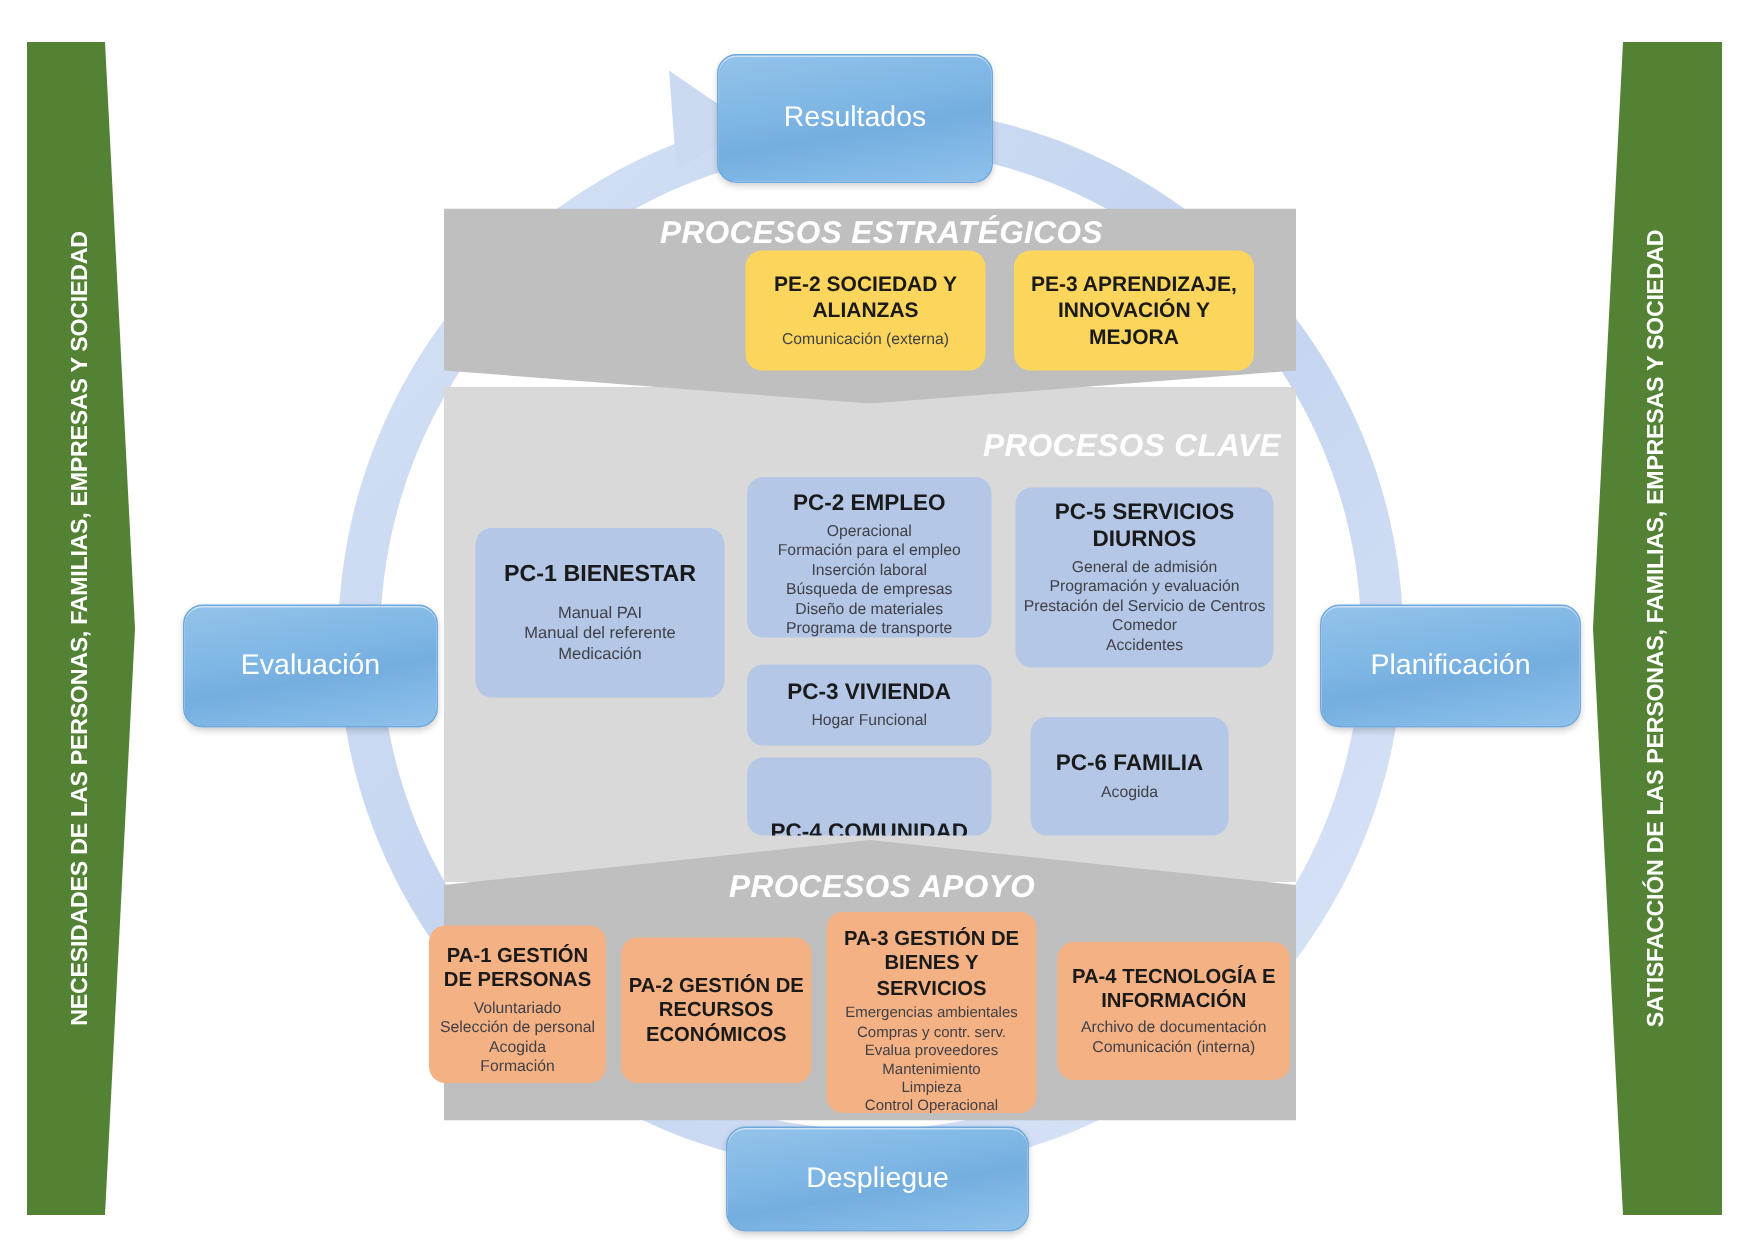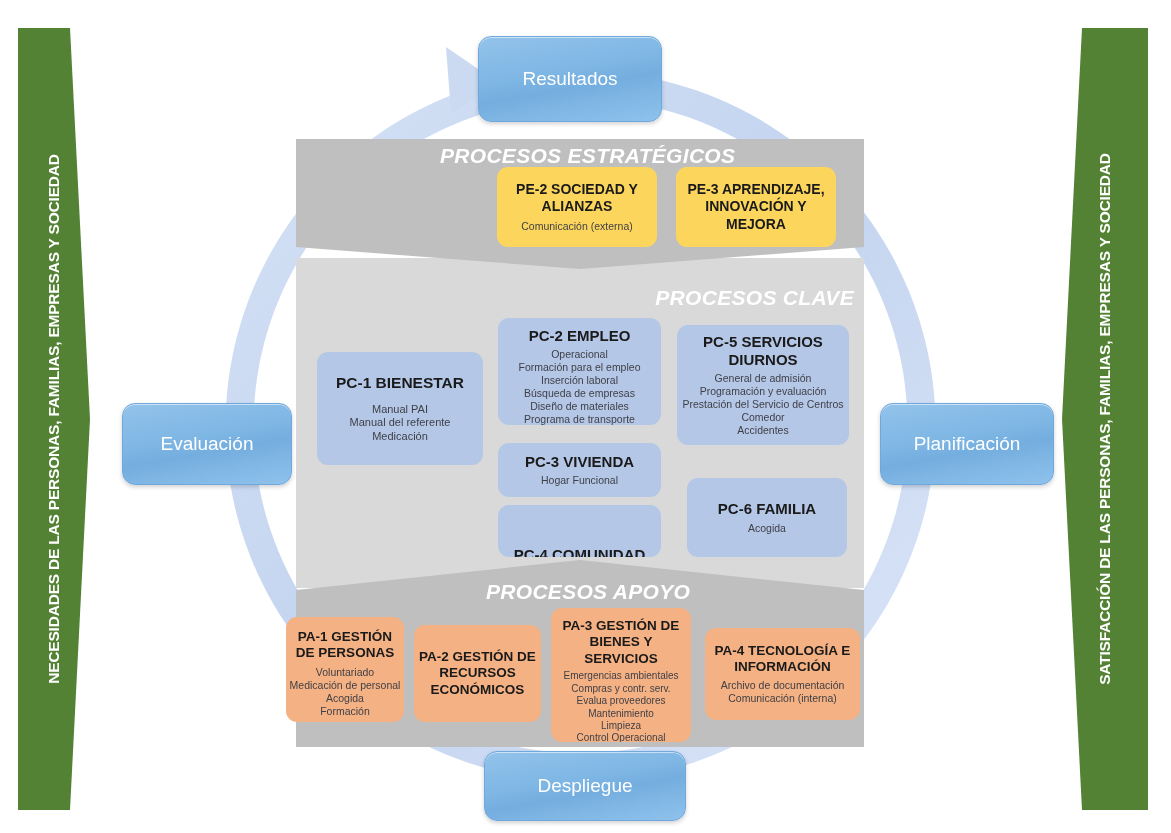--- a/index.html
+++ b/index.html
@@ -161,32 +161,32 @@
     <div class="ptitle" style="font-size:15px;">PC-5 SERVICIOS DIURNOS</div>
     <div class="psub" style="font-size:10.5px;margin-top:3px;">
       <div>General de admisión</div>
       <div>Programación y evaluación</div>
       <div>Prestación del Servicio de Centros</div>
       <div>Comedor</div>
       <div>Accidentes</div>
     </div>
   </div>
 
-  <div class="pbox blue" style="left:687px;top:478px;width:160px;height:79px;">
+  <div class="pbox blue" style="left:687px;top:478px;width:132px;height:79px;">
     <div class="ptitle" style="font-size:15px;">PC-6 FAMILIA</div>
     <div class="psub" style="font-size:10.5px;margin-top:3px;">
       <div>Acogida</div>
     </div>
   </div>
 
   <div class="pbox orange" style="left:286px;top:617px;width:118px;height:105px;justify-content:flex-start;">
     <div class="ptitle" style="font-size:13.5px;margin-top:8px;">PA-1 GESTIÓN DE PERSONAS</div>
     <div class="psub" style="font-size:10.5px;margin-top:4px;">
       <div>Voluntariado</div>
-      <div>Medicación de personal</div>
+      <div>Selección de personal</div>
       <div>Acogida</div>
       <div>Formación</div>
     </div>
   </div>
 
   <div class="pbox orange" style="left:414px;top:625px;width:127px;height:97px;">
     <div class="ptitle" style="font-size:13.5px;">PA-2 GESTIÓN DE RECURSOS ECONÓMICOS</div>
   </div>
 
   <div class="pbox orange" style="left:551px;top:608px;width:140px;height:134px;justify-content:flex-start;">

